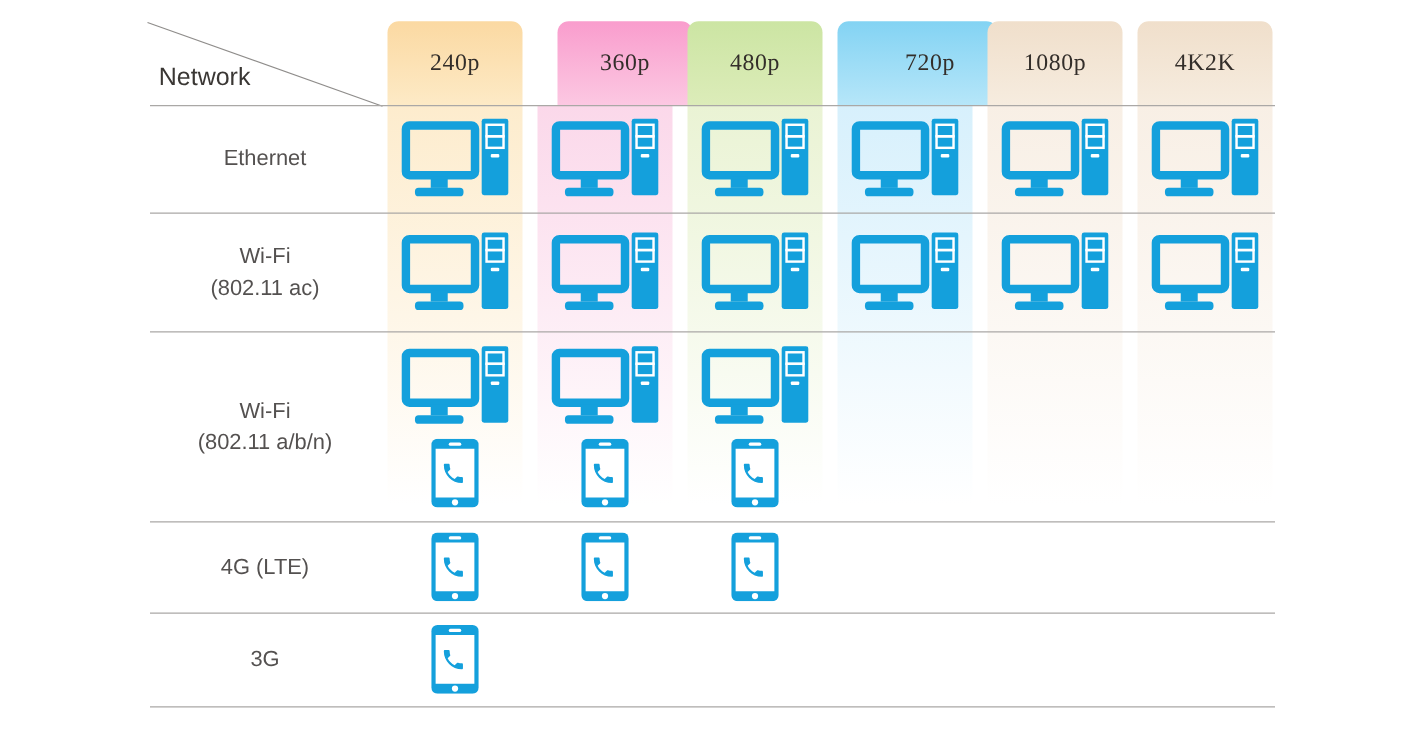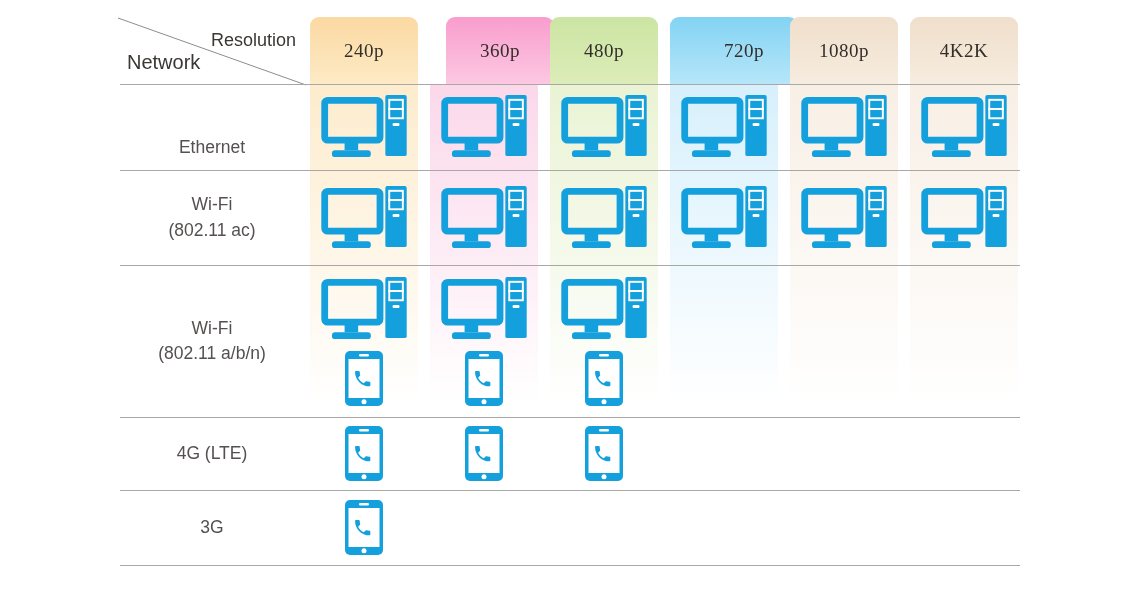--- a/index.html
+++ b/index.html
@@ -43,21 +43,20 @@
   .icon-wrap{line-height:0;}
 </style>
 </head>
 <body>
 
 <div id="stage">
 
   <svg class="corner-diag" width="200" height="76" viewBox="0 0 200 76">
     <line x1="6" y1="6" x2="194" y2="73" stroke="#8f8d8b" stroke-width="1"></line>
   </svg>
-  <div class="corner-top">Resolution</div>
   <div class="corner-bottom">Network</div>
 
   <div id="generated">
       <div class="col-band" style="left: 310px; background: linear-gradient(rgb(253, 236, 205), rgba(255, 255, 255, 0) 96%);"></div>
       <div class="col-header" style="left: 310px; background: linear-gradient(rgb(251, 217, 162), rgb(253, 234, 198));">
         <span class="hlabel">240p</span>
       </div>
       <div class="col-band" style="left: 430px; background: linear-gradient(rgb(251, 216, 234), rgba(255, 255, 255, 0) 96%);"></div>
       <div class="col-header" style="left: 446px; background: linear-gradient(rgb(249, 157, 205), rgb(252, 200, 226));">
         <span class="hlabel">360p</span>
@@ -77,21 +76,21 @@
       <div class="col-band" style="left: 910px; background: linear-gradient(rgb(248, 239, 229), rgba(255, 255, 255, 0) 96%);"></div>
       <div class="col-header" style="left: 910px; background: linear-gradient(rgb(240, 223, 203), rgb(246, 236, 223));">
         <span class="hlabel">4K2K</span>
       </div>
       <div class="grid-line" style="top: 84px;"></div>
       <div class="grid-line" style="top: 170px;"></div>
       <div class="grid-line" style="top: 265px;"></div>
       <div class="grid-line" style="top: 417px;"></div>
       <div class="grid-line" style="top: 490px;"></div>
       <div class="grid-line" style="top: 565px;"></div>
-      <div class="row-label" style="top: 84px; height: 86px; margin-top: 21px;">Ethernet</div>
+      <div class="row-label" style="top: 84px; height: 86px;">Ethernet</div>
       <div class="cell" style="left: 310px; top: 84px; height: 86px;">
   <span class="icon-wrap">
     <svg width="86" height="66" viewBox="0 0 88 68">
       <rect x="3.5" y="6.5" width="57" height="41" rx="3" fill="none" stroke="#14a0dc" stroke-width="7"></rect>
       <rect x="24" y="49" width="14" height="9" fill="#14a0dc"></rect>
       <rect x="11" y="58" width="40" height="7" rx="3" fill="#14a0dc"></rect>
       <rect x="66" y="1" width="22" height="63" rx="2" fill="#14a0dc"></rect>
       <rect x="70" y="6" width="14" height="9.5" fill="none" stroke="#fff" stroke-width="2"></rect>
       <rect x="70" y="15.5" width="14" height="9.5" fill="none" stroke="#fff" stroke-width="2"></rect>
       <rect x="73.5" y="30" width="7" height="3" rx="1" fill="#fff"></rect>

